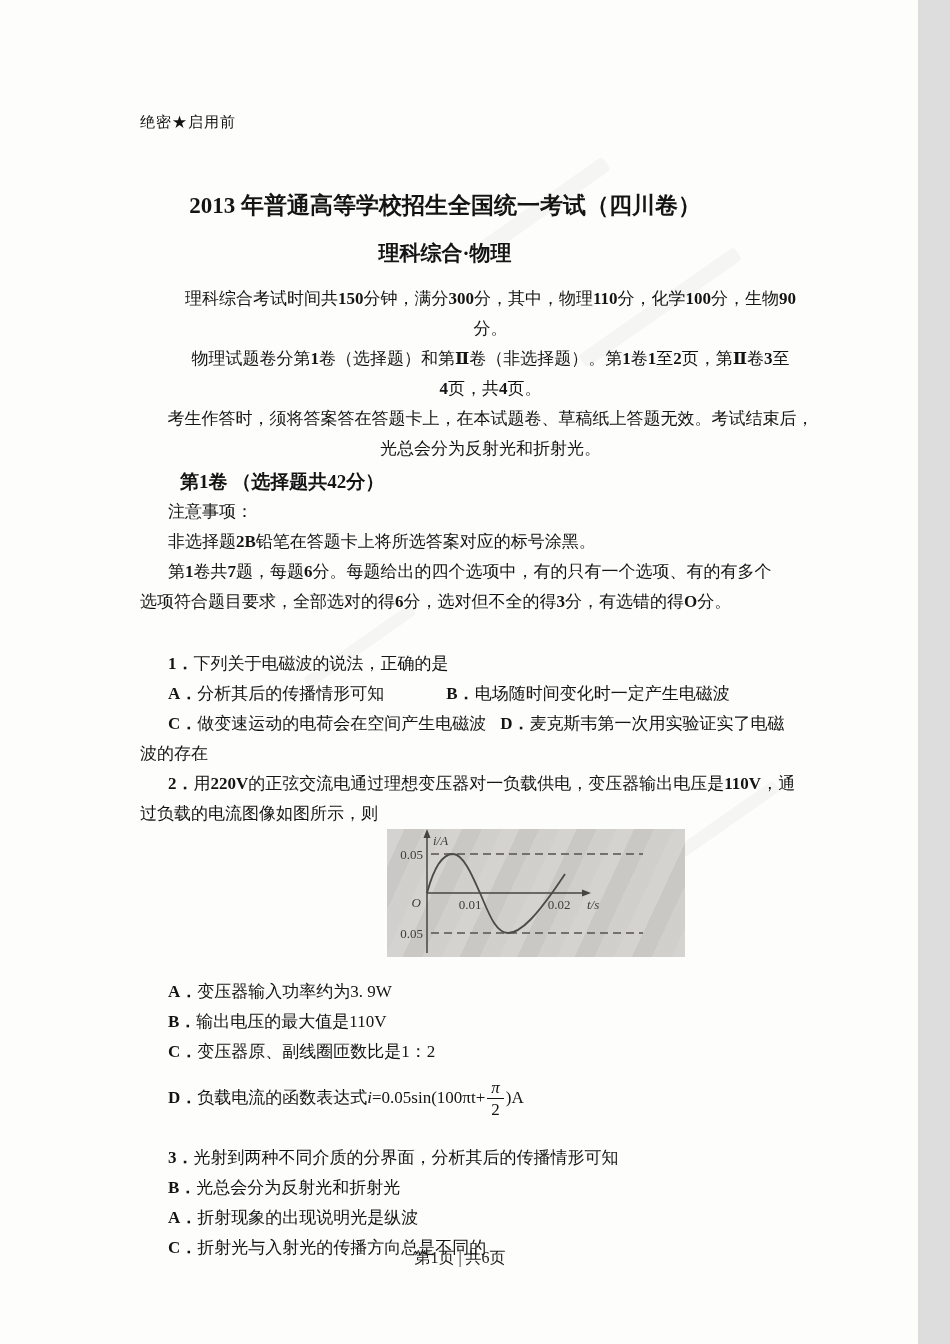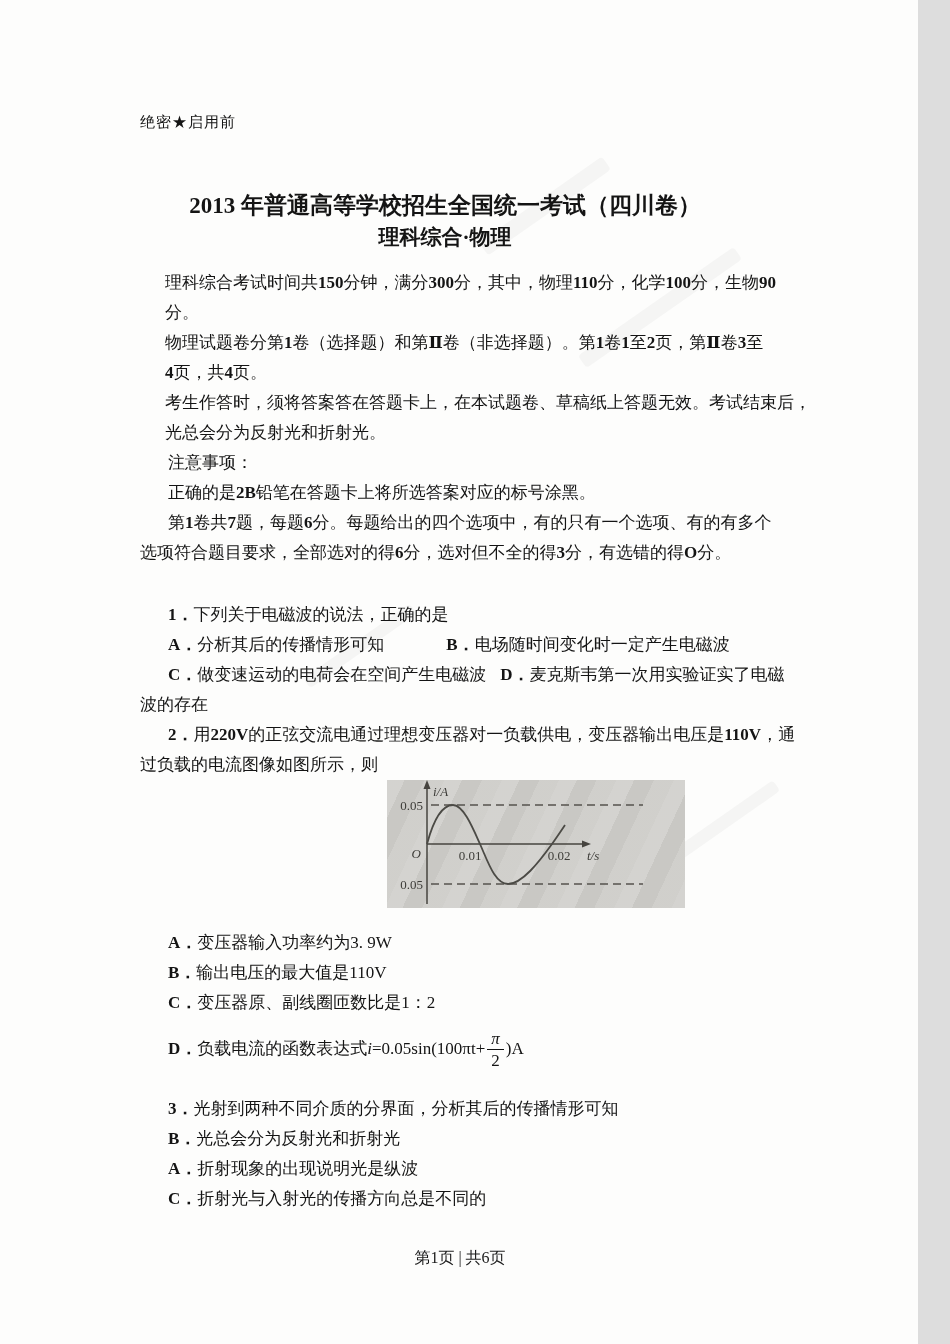--- a/index.html
+++ b/index.html
@@ -1,24 +1,24 @@
 <!DOCTYPE html>
 <html><head>
 <meta charset="utf-8">
 <style>
   html,body{margin:0;padding:0;background:#ddd;}
   .page{position:relative;width:918px;height:1344px;background:#fefefdff;background:#fdfdfc;
         font-family:"Liberation Serif","DejaVu Serif",serif;color:#141414;overflow:hidden;}
   .content{position:absolute;left:140px;top:112px;width:676px;}
   .secret{font-size:15px;line-height:20px;letter-spacing:1px;}
   .title{margin-top:58px;width:610px;text-align:center;font-size:23px;font-weight:bold;line-height:32px;}
-  .subtitle{width:610px;text-align:center;font-size:21px;font-weight:bold;line-height:30px;}
+  .subtitle{margin-top:16px;width:610px;text-align:center;font-size:21px;font-weight:bold;line-height:30px;}
   .block{margin-top:16px;}
   .ln{font-size:17px;line-height:30px;white-space:nowrap;}
-  .ml25{margin-left:25px;}
+  .ml25{margin-left:25px;text-align:center;}
   .ml28{margin-left:28px;}
   .heading{margin-left:40px;margin-top:3px;font-size:19px;line-height:30px;font-weight:bold;}
   .q1{margin-top:32px;}
   .opts{margin-top:20px;}
   .tall{display:flex;align-items:center;height:54px;margin-top:4px;}
   .it{font-style:italic;}
   b{font-weight:bold;}
   .gapsp{display:inline-block;}
   .frac{display:inline-flex;flex-direction:column;align-items:center;line-height:1;
         vertical-align:middle;font-size:17px;margin:0 2px;}
@@ -54,24 +54,25 @@
 
     <div class="block">
       <div class="ln ml25"><span>理科综合考试时间共</span><b>150</b><span>分钟，满分</span><b>300</b><span>分，其中，物理</span><b>110</b><span>分，化学</span><b>100</b><span>分，生物</span><b>90</b></div>
       <div class="ln ml25"><span>分。</span></div>
       <div class="ln ml25"><span>物理试题卷分第</span><b>1</b><span>卷（选择题）和第</span><b>Ⅱ</b><span>卷（非选择题）。第</span><b>1</b><span>卷</span><b>1</b><span>至</span><b>2</b><span>页，第</span><b>Ⅱ</b><span>卷</span><b>3</b><span>至</span></div>
       <div class="ln ml25"><b>4</b><span>页，共</span><b>4</b><span>页。</span></div>
       <div class="ln ml25"><span>考生作答时，须将答案答在答题卡上，在本试题卷、草稿纸上答题无效。考试结束后，</span></div>
       <div class="ln ml25"><span>光总会分为反射光和折射光。</span></div>
     </div>
 
+    <div class="ln heading"><b>第1卷 （选择题共42分）</b></div>
 
     <div>
       <div class="ln ml28"><span>注意事项：</span></div>
-      <div class="ln ml28"><span>正确的是</span><b>2B</b><span>铅笔在答题卡上将所选答案对应的标号涂黑。</span></div>
+      <div class="ln ml28"><span>非选择题</span><b>2B</b><span>铅笔在答题卡上将所选答案对应的标号涂黑。</span></div>
       <div class="ln ml28"><span>第</span><b>1</b><span>卷共</span><b>7</b><span>题，每题</span><b>6</b><span>分。每题给出的四个选项中，有的只有一个选项、有的有多个</span></div>
       <div class="ln"><span>选项符合题目要求，全部选对的得</span><b>6</b><span>分，选对但不全的得</span><b>3</b><span>分，有选错的得</span><b>O</b><span>分。</span></div>
     </div>
 
     <div class="q1">
       <div class="ln ml28"><b>1．</b><span>下列关于电磁波的说法，正确的是</span></div>
       <div class="ln ml28"><b>A．</b><span>分析其后的传播情形可知</span><span class="gapsp" style="width: 62px;"></span><b>B．</b><span>电场随时间变化时一定产生电磁波</span></div>
       <div class="ln ml28"><b>C．</b><span>做变速运动的电荷会在空间产生电磁波</span><span class="gapsp" style="width: 14px;"></span><b>D．</b><span>麦克斯韦第一次用实验证实了电磁</span></div>
       <div class="ln"><span>波的存在</span></div>
     </div>

